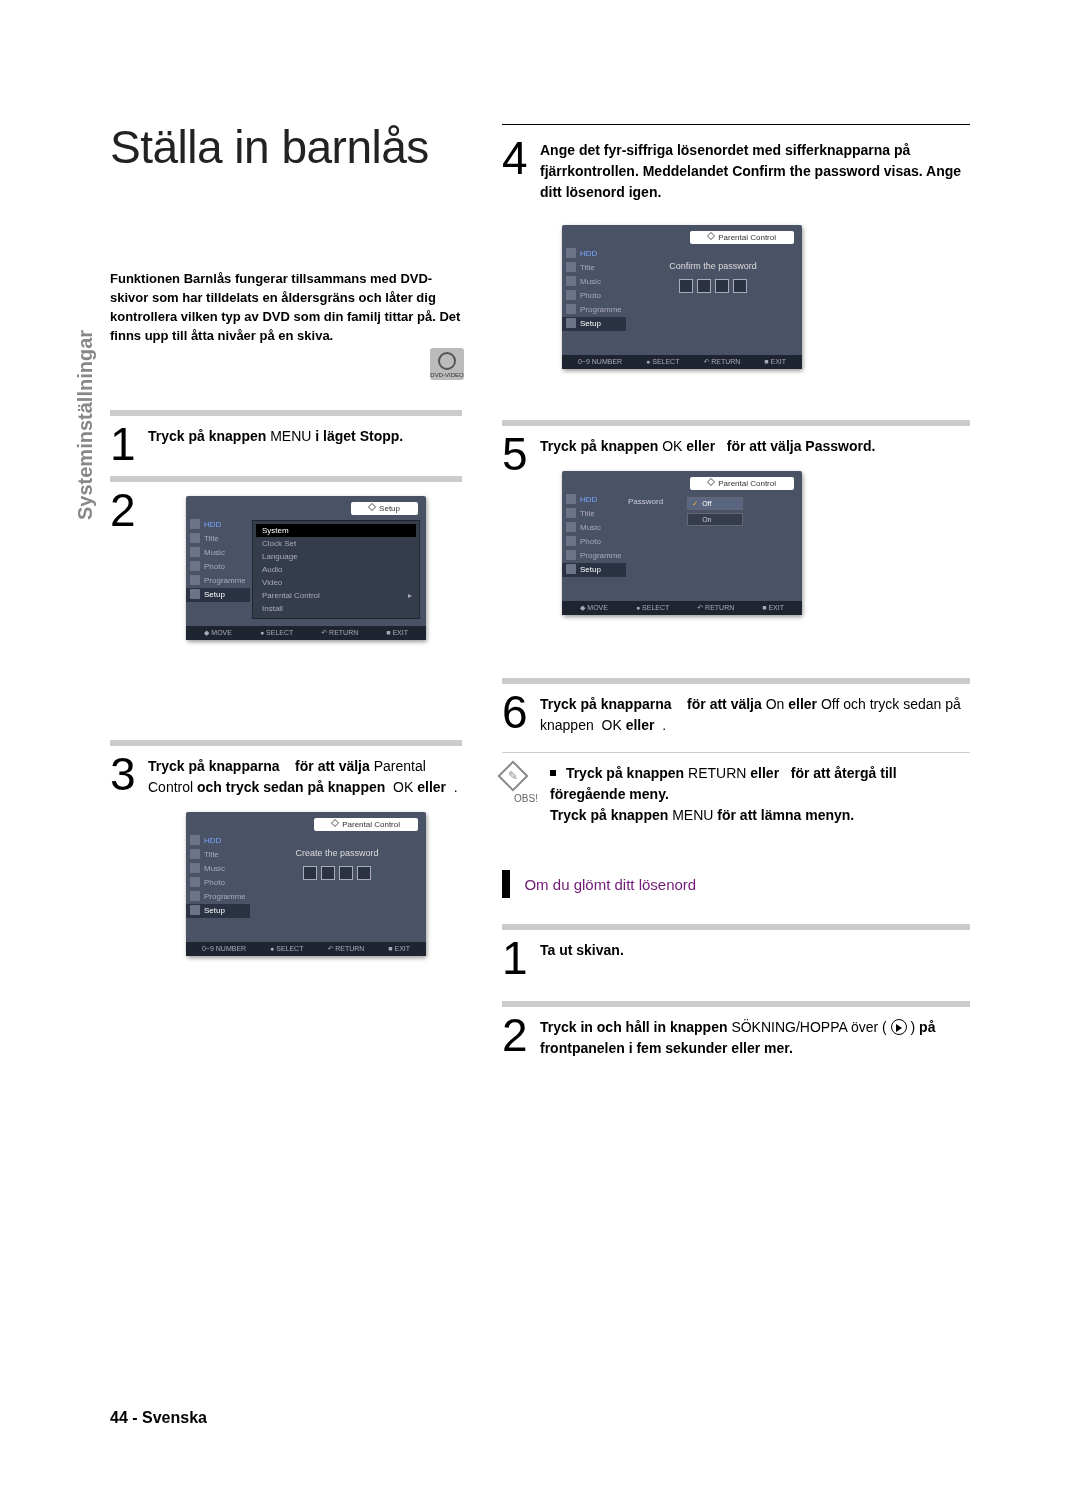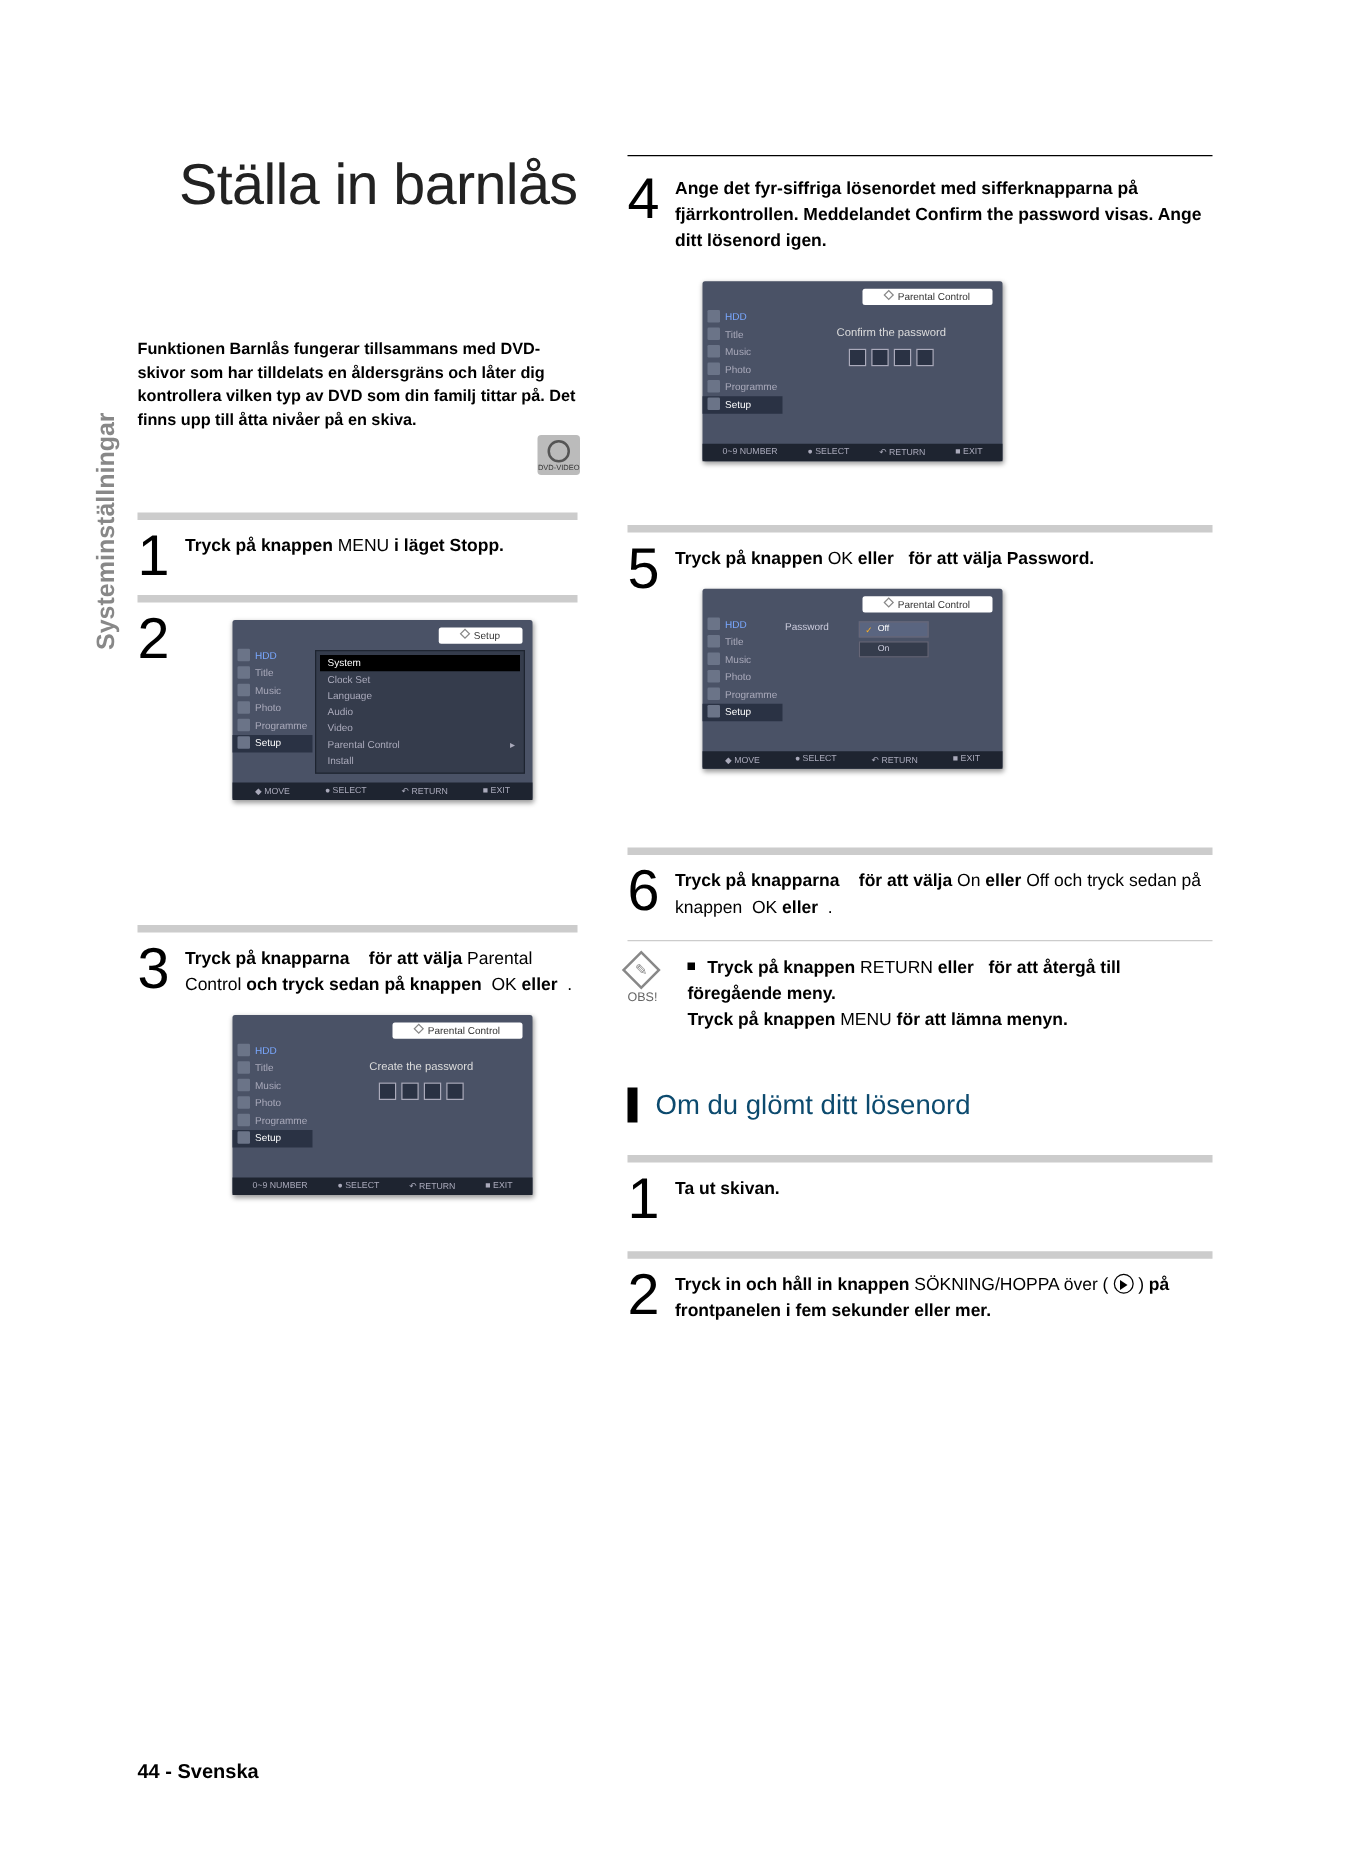--- a/index.html
+++ b/index.html
@@ -16,21 +16,20 @@
     left: 110px;
     top: 120px;
     width: 870px;
   }
   .title {
     font-size: 46px;
     font-weight: 300;
     color: #222;
     margin-bottom: 40px;
     letter-spacing: -0.5px;
-    text-align: right;
   }
   .title-rule {
     position: absolute;
     left: 392px;
     top: 4px;
     width: 468px;
     border-top: 1px solid #000;
   }
   .col-left {
     position: absolute;
@@ -262,21 +261,21 @@
     inset: 0;
     transform: rotate(-45deg);
     display: flex;
     align-items: center;
     justify-content: center;
     font-size: 12px;
     color: #888;
   }
   .note-label {
     position: absolute;
-    left: 0;
+    left: 12px;
     top: 40px;
     font-size: 10px;
     color: #666;
     text-align: right;
   }
   .note-text {
     margin-left: 48px;
     font-size: 14px;
     line-height: 1.5;
   }
@@ -295,23 +294,23 @@
   }
   .subhead-bar {
     display: inline-block;
     width: 8px;
     height: 28px;
     background: #000;
     vertical-align: middle;
     margin-right: 10px;
   }
   .subhead-text {
-    font-size: 22px;
+    font-size: 15px;
     vertical-align: middle;
-    color: #0c4a6e;
+    color: #701a75;
   }
   .footer {
     position: absolute;
     left: 110px;
     bottom: 60px;
     font-size: 16px;
     font-weight: bold;
   }
   .play-icon {
     display: inline-block;

